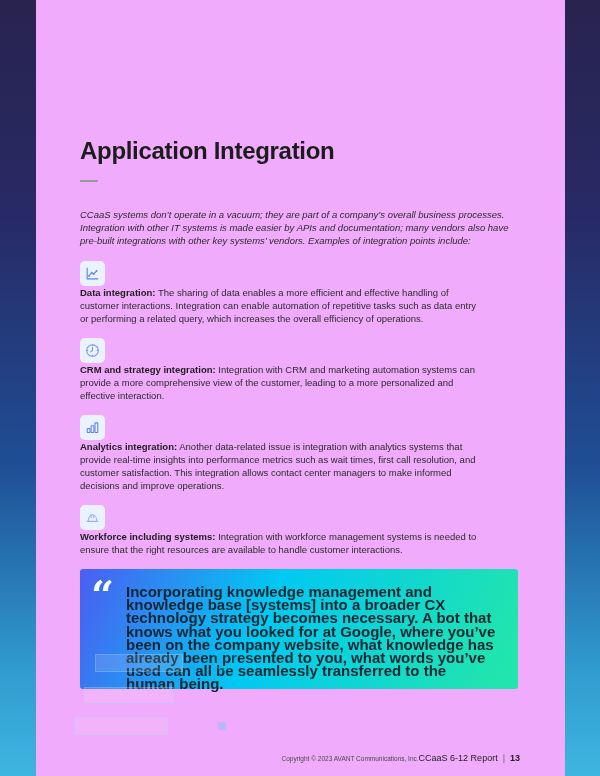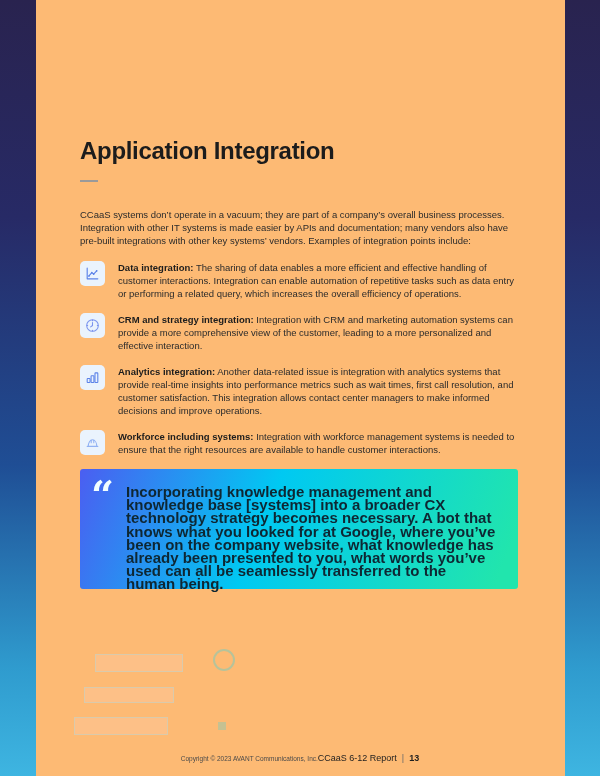--- a/index.html
+++ b/index.html
@@ -13,41 +13,41 @@
   .edge{
     position:absolute;top:0;bottom:0;
     background:linear-gradient(180deg,#29234f 0%,#272a66 28%,#1f4e95 60%,#2f9bce 86%,#3eb5e1 100%);
   }
   .edge.left{left:0;width:36px;}
   .edge.right{right:0;width:35px;}
 
   
   .content{
     position:absolute;left:36px;right:35px;top:0;bottom:0;
-    background:#fdba74;
+    background:#f0abfc;
     box-sizing:border-box;
     padding:138px 47px 0 44px;
   }
 
   h1.page-title{
     margin:0;font-size:24px;line-height:26px;font-weight:700;
     color:#1c1c1c;letter-spacing:-0.3px;
   }
   .title-dash{
     margin-top:16px;width:18px;height:2px;background:#9a9a9a;
   }
   .para{
     margin:0;font-size:9.5px;line-height:13px;color:#2b2b2b;
   }
-  .intro{margin-top:26px;}
+  .intro{margin-top:26px;font-style:italic;}
   .outro{margin-top:13px;}
 
   .bullets{margin-top:14px;}
   .bullet{
-    display:flex;align-items:flex-start;margin-bottom:13px;
+    display:flex;align-items:flex-start;margin-bottom:13px;flex-direction:column;
   }
   .bullet-icon{
     flex:0 0 25px;width:25px;height:25px;border-radius:5px;
     background:#eaf3fd;display:flex;align-items:center;justify-content:center;
     margin-right:13px;
   }
   .bullet-icon svg{display:block;}
   .bullet-body{
     font-size:9.5px;line-height:13px;color:#2b2b2b;width:402px;
   }
@@ -80,21 +80,21 @@
   .g3{left:38px;top:717px;width:92px;height:16px;}
   .g-circle{
     left:177px;top:649px;width:18px;height:18px;border-radius:50%;
     border:2px solid rgba(0,220,255,0.28);
   }
   .g-dot{left:182px;top:722px;width:8px;height:8px;background:rgba(0,220,255,0.22);}
 
   
   .footer{
     position:absolute;left:44px;right:45px;bottom:13px;
-    display:flex;justify-content:center;align-items:baseline;
+    display:flex;justify-content:flex-end;align-items:baseline;
   }
   .copyright{font-size:6.5px;color:#4a4a4a;}
   .page-ref{font-size:9px;color:#1e1e1e;}
   .page-ref .sep{color:#6a6a6a;margin:0 5px;font-weight:300;}
   .page-ref .num{font-weight:700;}
 </style>
 </head>
 <body>
 
 <div class="edge left"></div>

